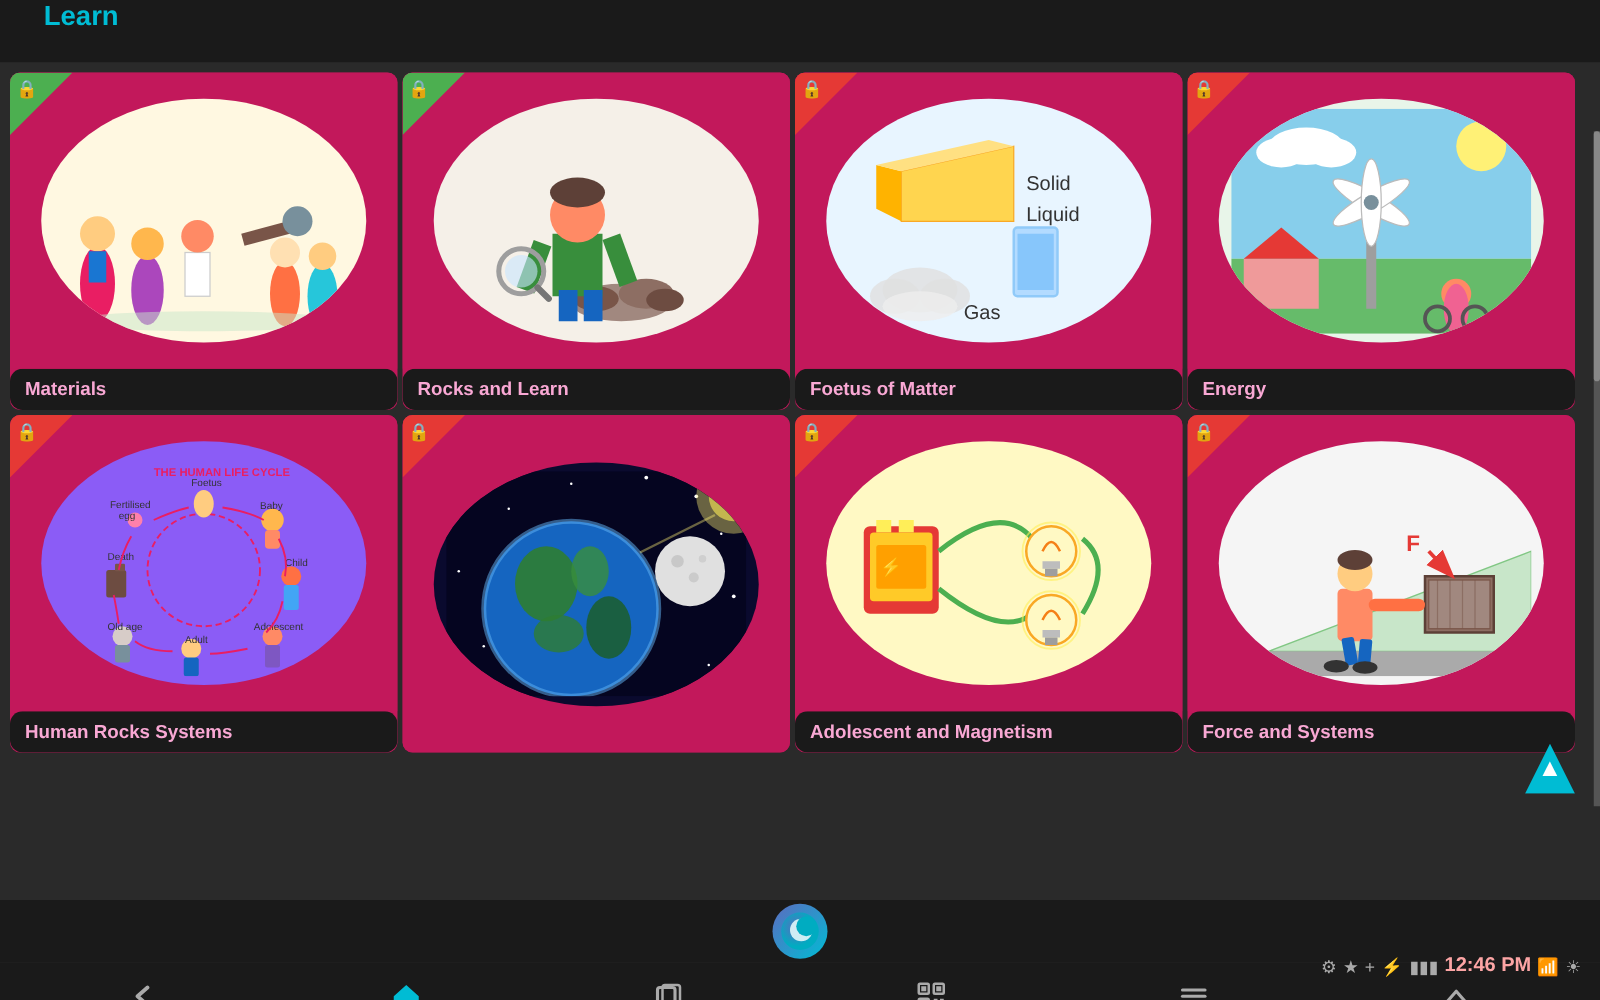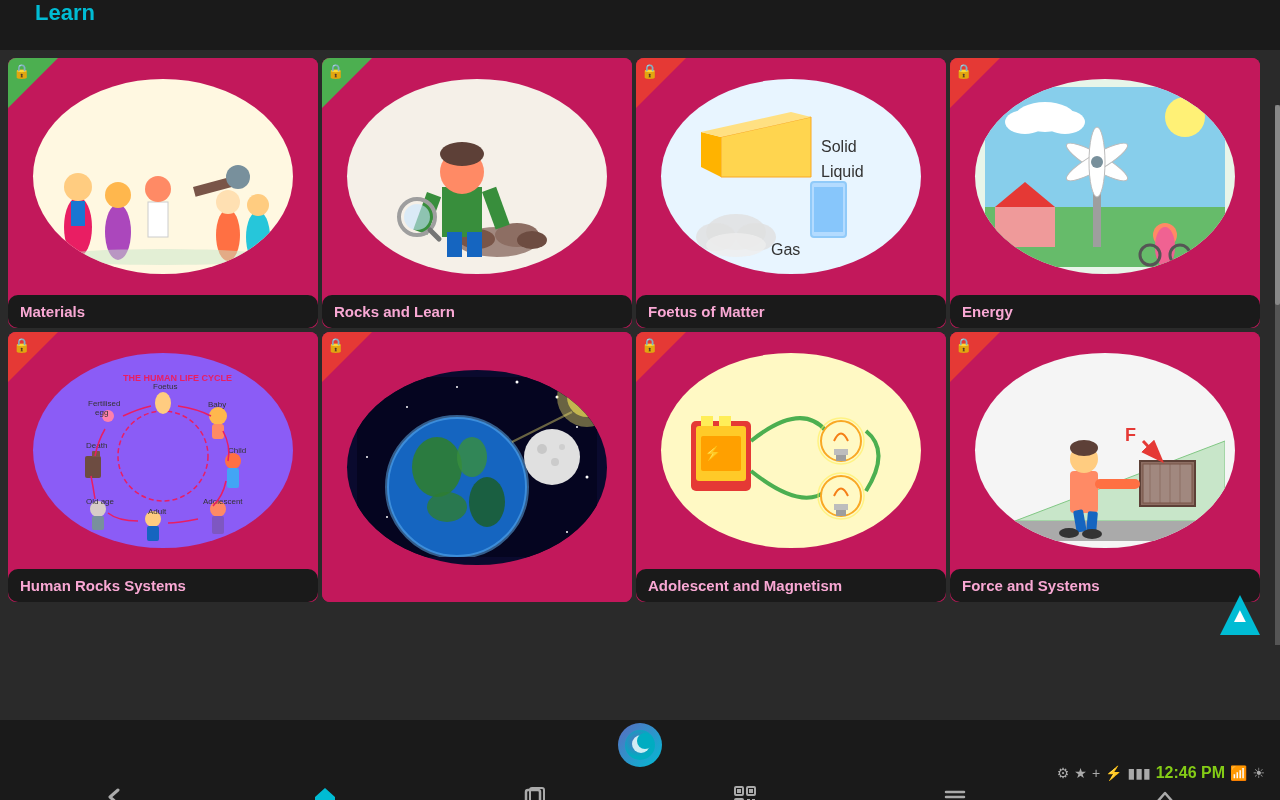--- a/index.html
+++ b/index.html
@@ -629,17 +629,17 @@
       <path d="M6 17 L13 9 L20 17" stroke="#aaa" stroke-width="2.5" stroke-linecap="round" stroke-linejoin="round"></path>
     </svg>
   </div>
 
   <div id="status-bar">
     <span style="color:#aaa; font-size:14px;">⚙</span>
     <span style="color:#aaa; font-size:14px;">★</span>
     <span style="color:#aaa; font-size:14px;">+</span>
     <span style="color:#aaa; font-size:14px;">⚡</span>
     <span style="color:#aaa; font-size:14px;">▮▮▮</span>
-    <span id="time-display" style="font-size:16px; font-weight:bold; color:#84cc16;">12:46 PM</span>
+    <span id="time-display" style="font-size:16px; font-weight:bold; color:#fca5a5;">12:46 PM</span>
     <span style="color:#aaa; font-size:14px;">📶</span>
     <span style="color:#aaa; font-size:14px;">☀</span>
   </div>
 </div>
 
 </body></html>

